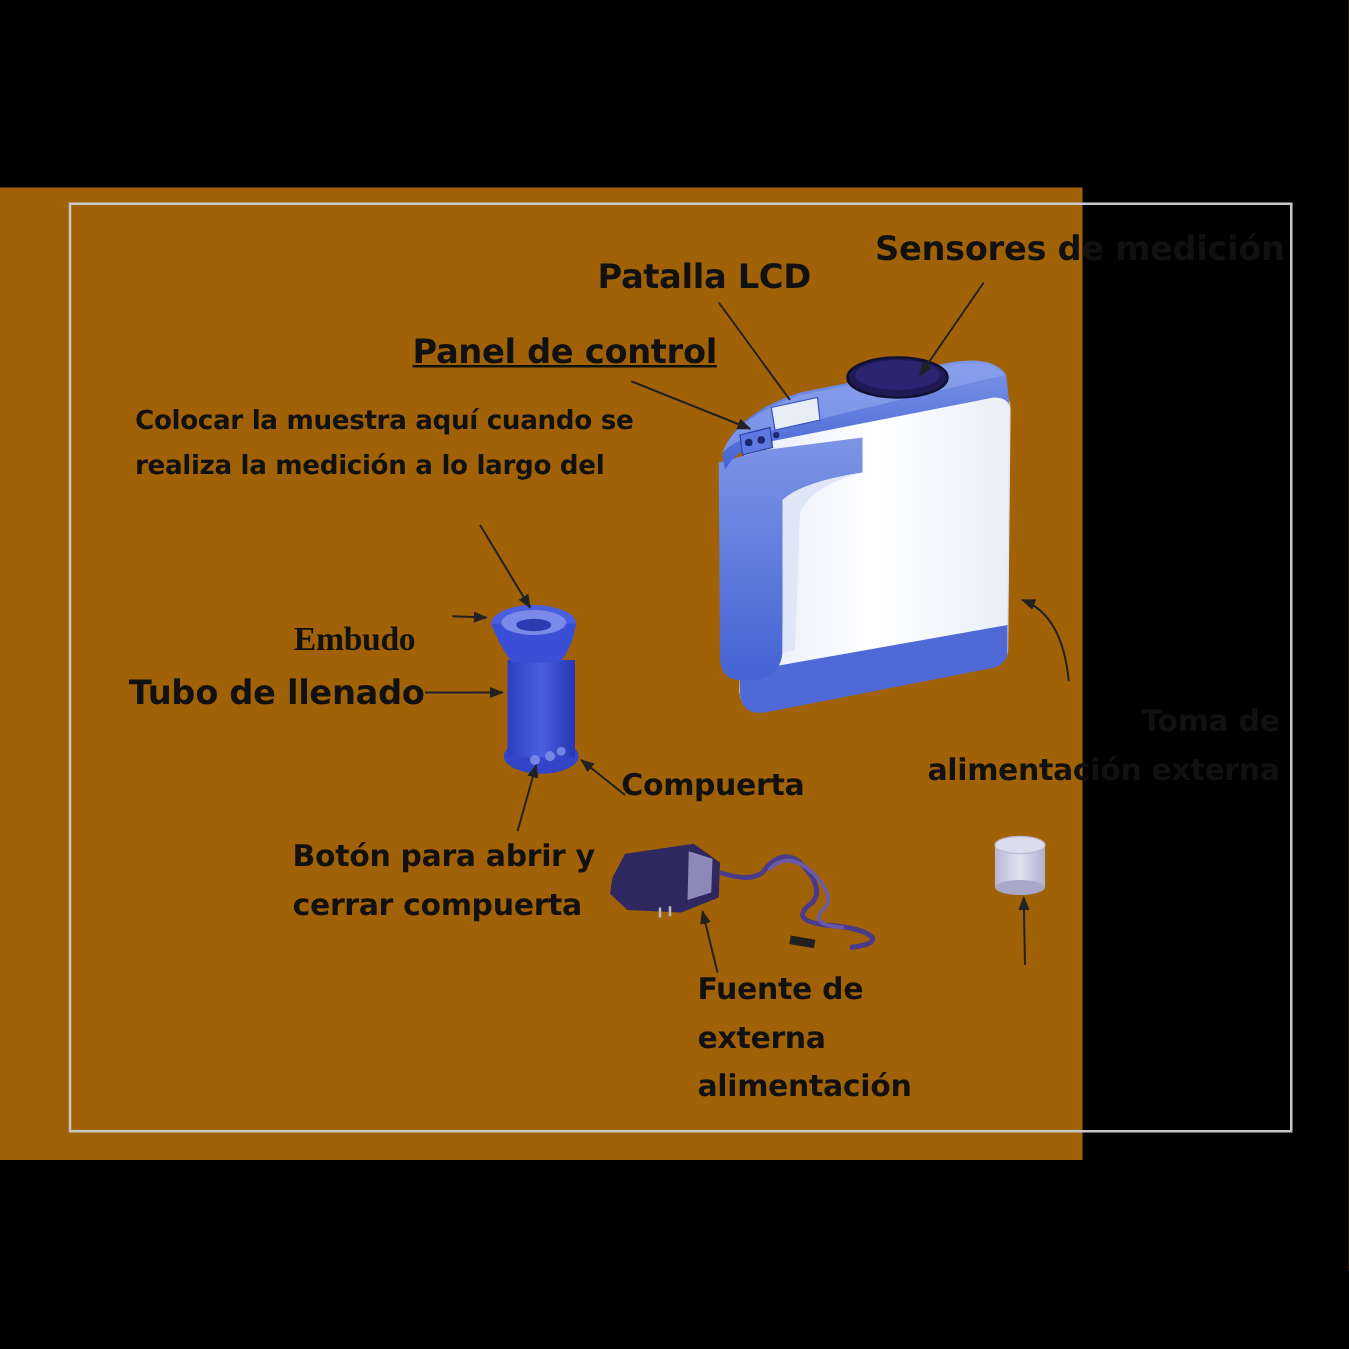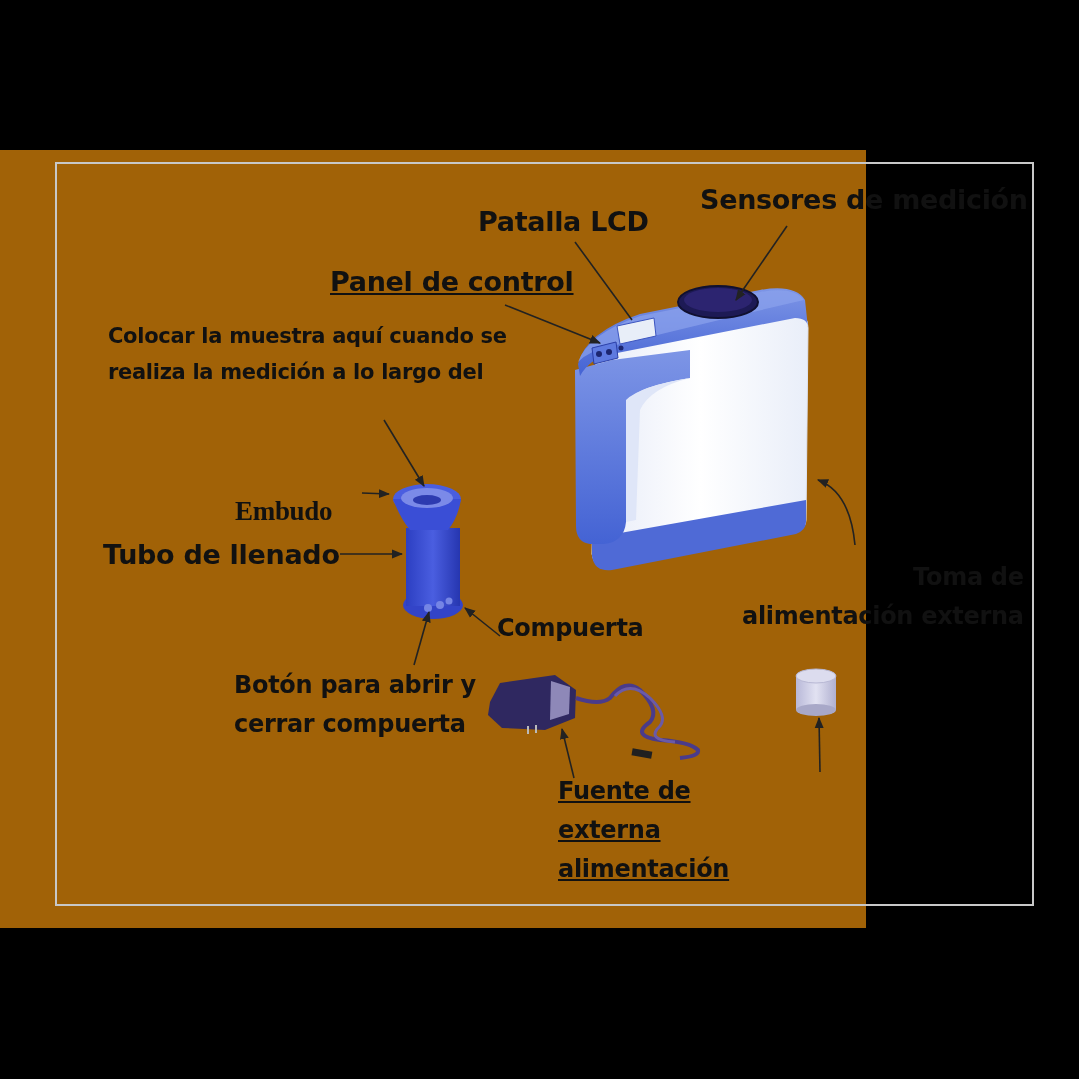--- a/index.html
+++ b/index.html
@@ -141,19 +141,19 @@
     <div>cerrar compuerta</div>
   </div>
 
   <div class="label l-md" style="left:497px; top:464px;">Compuerta</div>
 
   <div class="label l-md multi" style="left:742px; top:408px;text-align:right;">
     <div>Toma de</div>
     <div>alimentación externa</div>
   </div>
 
-  <div class="label l-md multi" style="left:558px; top:622px;text-decoration:underline;">
+  <div class="label l-md multi" style="left:558px; top:622px;">
     <div>Fuente de</div>
     <div>externa</div>
     <div>alimentación</div>
   </div>
 
 </div>
 
 </body></html>

